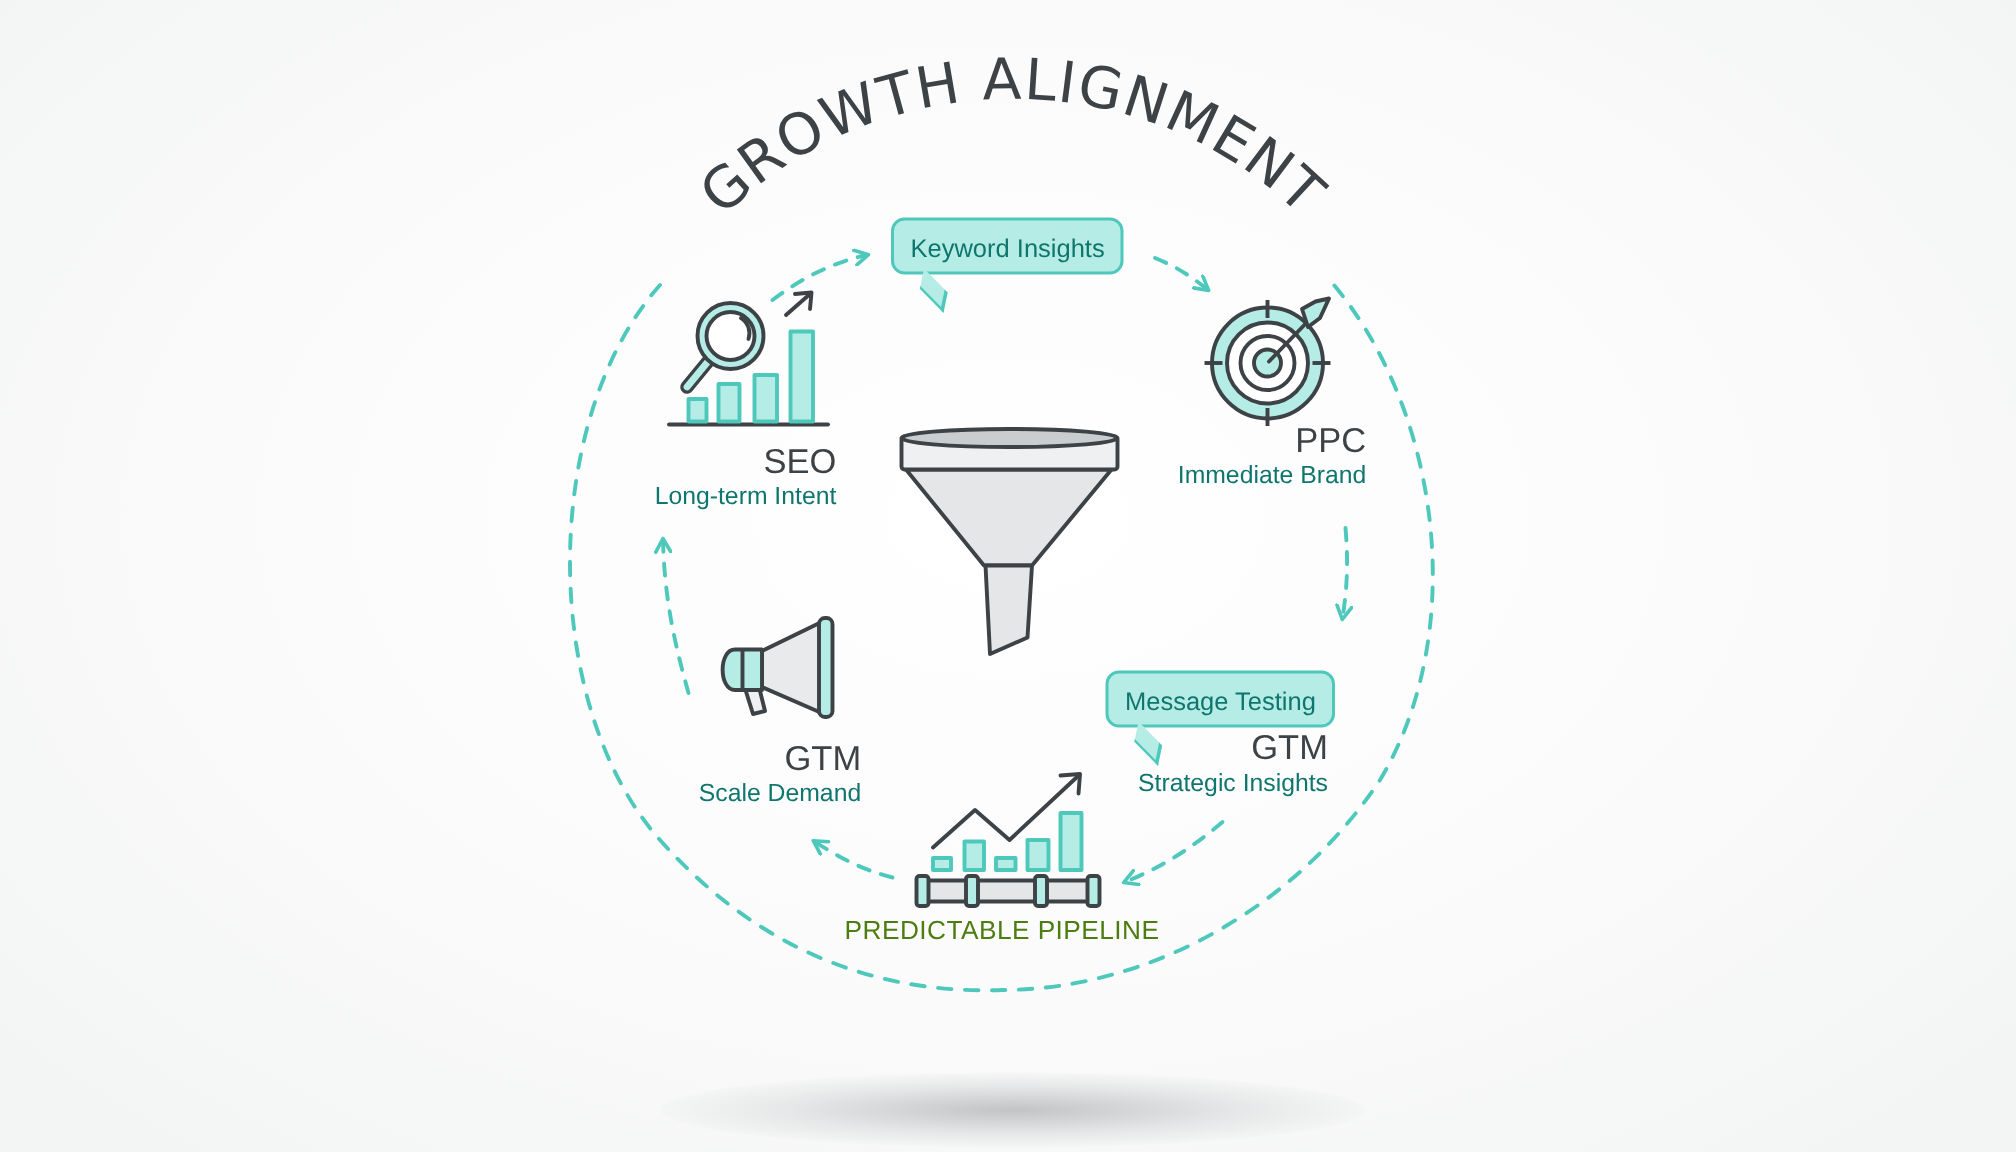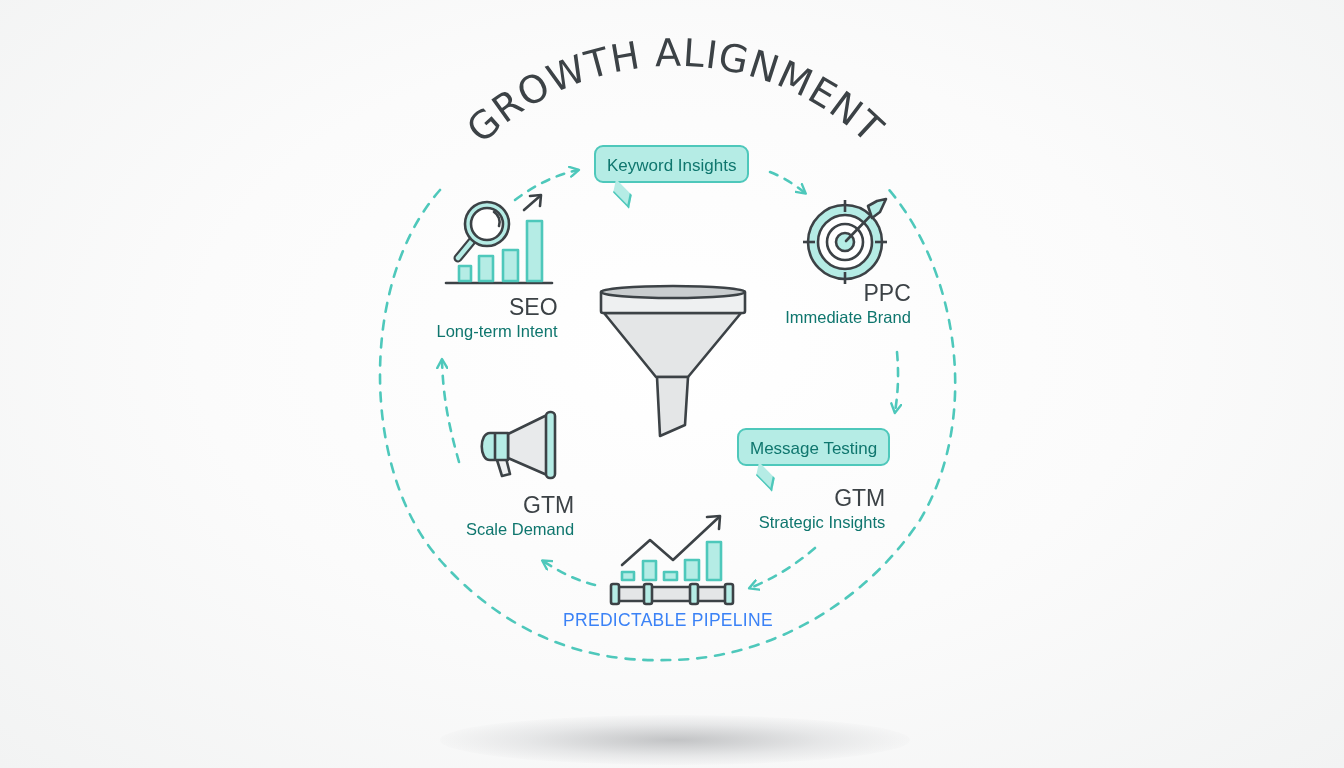--- a/index.html
+++ b/index.html
@@ -21,21 +21,21 @@
   .bubble {
     position: absolute; background: #b5ece5; border: 2.5px solid #4ec8bb; border-radius: 9px;
     color: #0f766e; font-size: 17px; padding: 0 11px; height: 38px; line-height: 38px; white-space: nowrap;
     box-sizing: border-box;
   }
   .bubble::after {
     content: ""; position: absolute; left: 20px; bottom: -14px; width: 14px; height: 14px;
     background: #b5ece5; border-right: 2.5px solid #4ec8bb; border-bottom: 2.5px solid #4ec8bb;
     transform: skewY(40deg) rotate(10deg); transform-origin: top left;
   }
-  .pipeline-label { position: absolute; left: 668px; top: 610px; transform: translateX(-50%); font-size: 17.5px; letter-spacing: 0.3px; color: #3b82f6; white-space: nowrap; }
+  .pipeline-label { position: absolute; left: 668px; top: 610px; transform: translateX(-50%); font-size: 17.5px; letter-spacing: 0.3px; color: #4d7c0f; white-space: nowrap; }
   .arc-title { position: absolute; left: 0; top: 0; }
 </style>
 </head>
 <body>
 
 <div class="stage">
 
   <div class="shadow"></div>
 
   <svg class="arc-title" width="1344" height="768" viewBox="0 0 1344 768">
@@ -118,21 +118,21 @@
       <rect x="611" y="584" width="8" height="20" rx="2" fill="#b5ece5" stroke="#3c4246"></rect>
       <rect x="644" y="584" width="8" height="20" rx="2" fill="#b5ece5" stroke="#3c4246"></rect>
       <rect x="690" y="584" width="8" height="20" rx="2" fill="#b5ece5" stroke="#3c4246"></rect>
       <rect x="725" y="584" width="8" height="20" rx="2" fill="#b5ece5" stroke="#3c4246"></rect>
     </g>
   </svg>
 
   <div class="bubble" style="left:594px; top:145px;">
     <span>Keyword Insights</span>
   </div>
-  <div class="bubble" style="left:737px; top:428px;">
+  <div class="bubble" style="left:737px; top:447px;">
     <span>Message Testing</span>
   </div>
 
   <div class="label" style="left:497px; top:294px;">
     <span class="title">SEO</span>
     <span class="sub">Long-term Intent</span>
   </div>
 
   <div class="label" style="left:848px; top:280px;">
     <span class="title">PPC</span>

